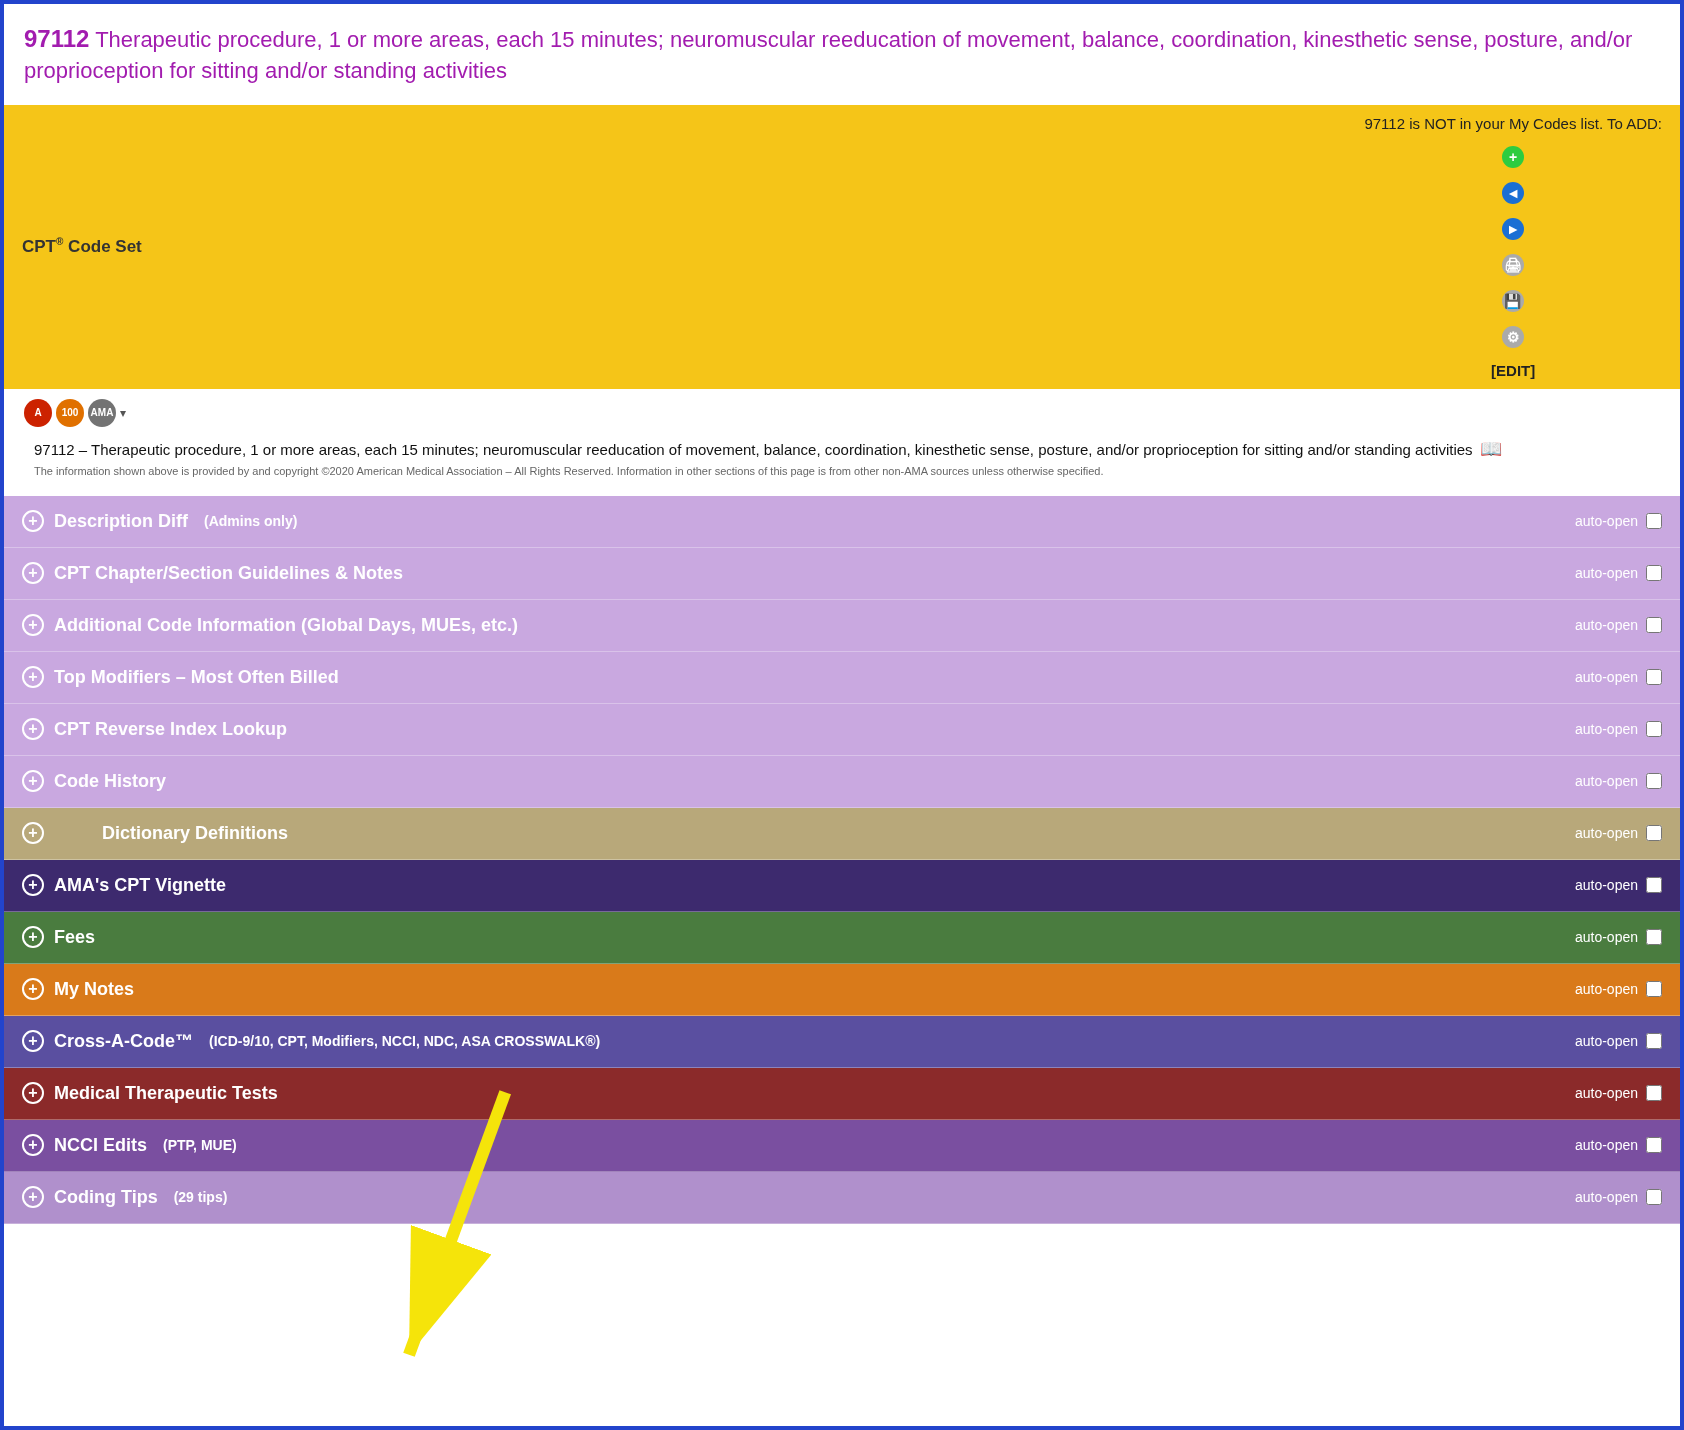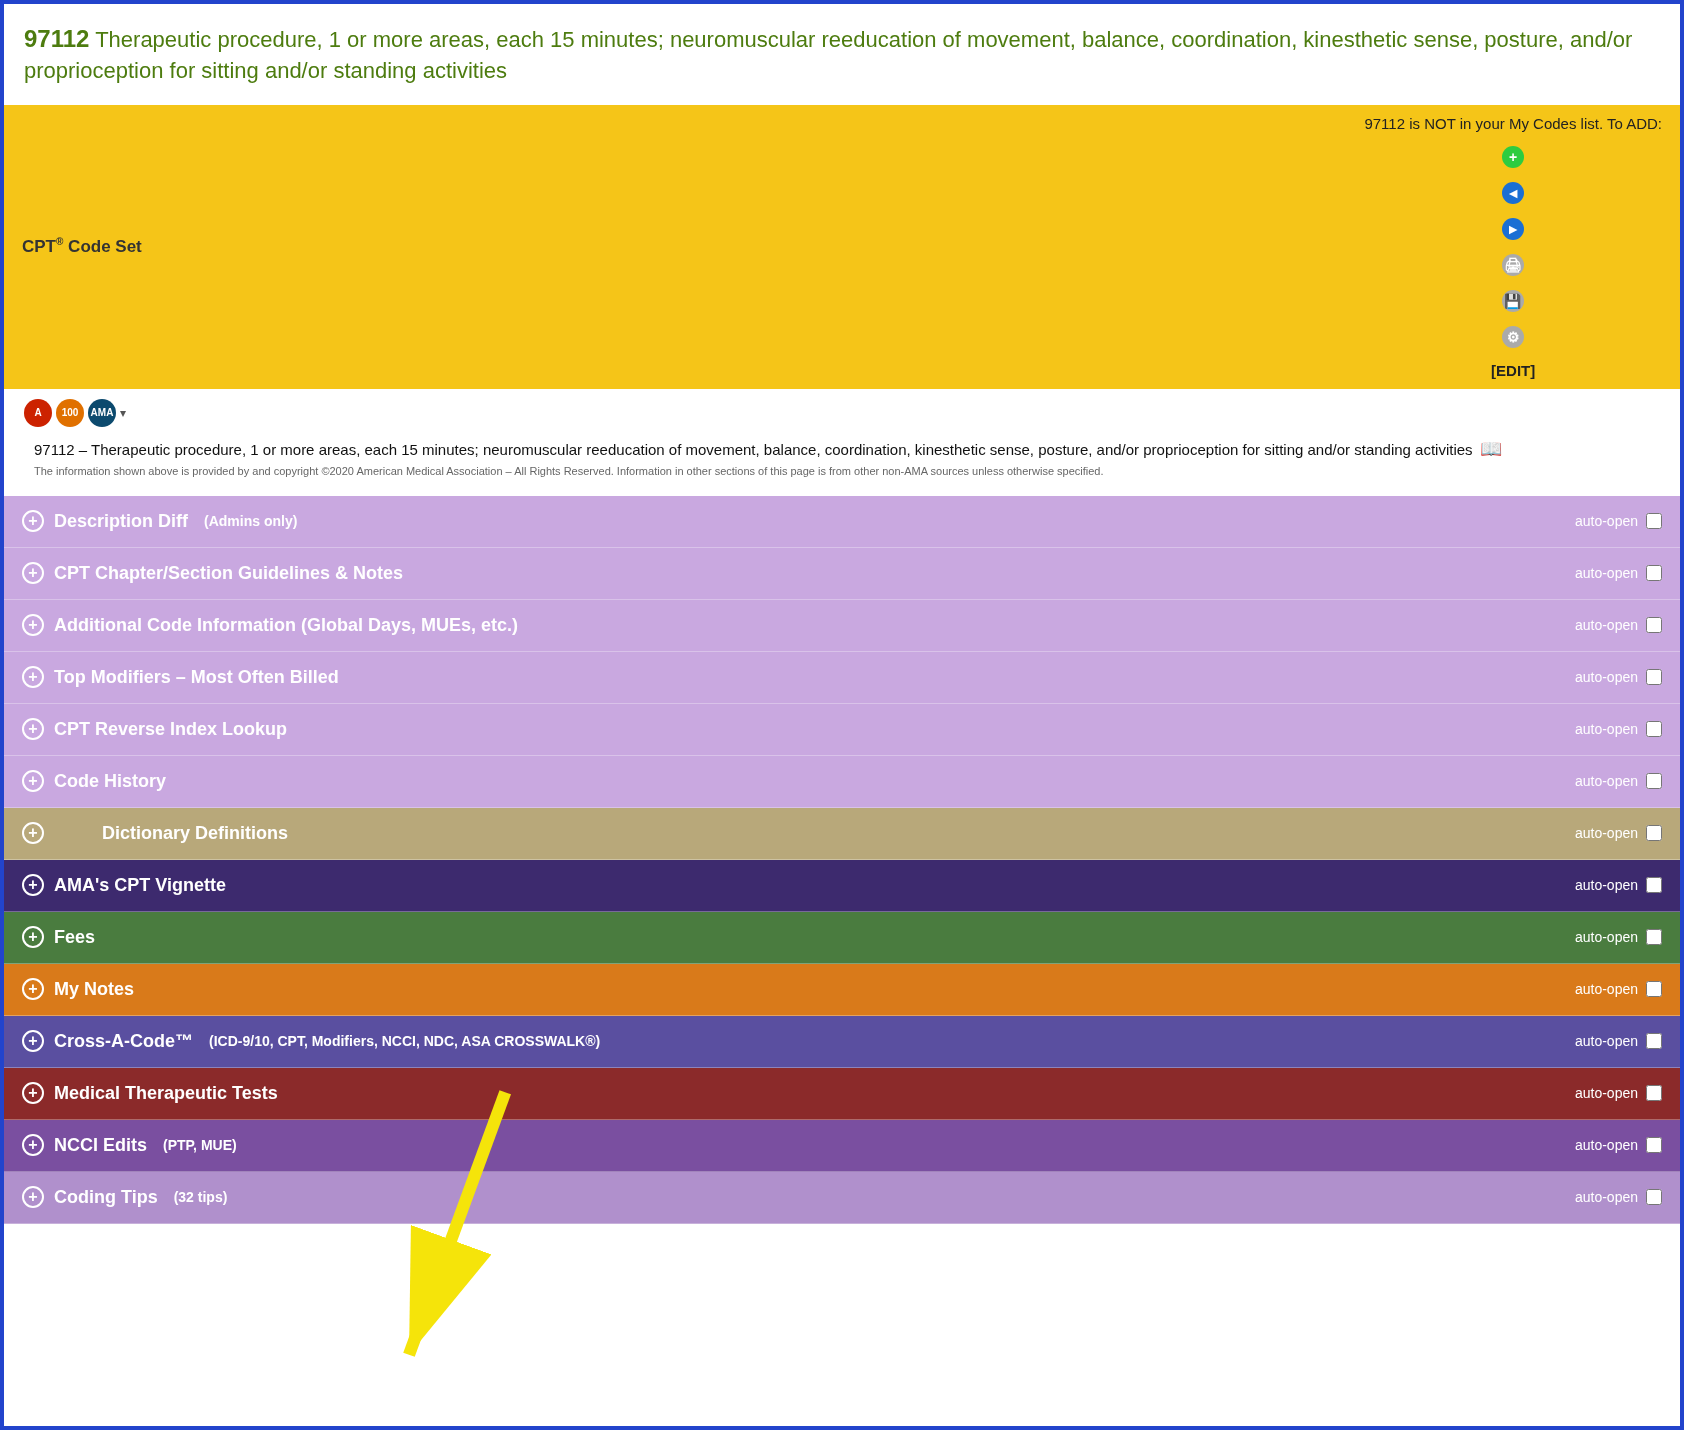--- a/index.html
+++ b/index.html
@@ -12,21 +12,21 @@
     }
 
     
     .header-section {
       padding: 18px 20px 10px 20px;
       background: #fff;
     }
     .header-title {
       font-size: 22px;
       line-height: 1.4;
-      color: #4d7c0f;
+      color: #a21caf;
     }
     .header-title .code-num {
       font-weight: bold;
       font-size: 24px;
     }
 
     
     .cpt-banner {
       background: #f5c518;
       padding: 10px 18px;
@@ -81,21 +81,21 @@
       gap: 4px;
       margin-bottom: 8px;
     }
     .icon-circle {
       width: 28px; height: 28px; border-radius: 50%;
       display: inline-flex; align-items: center; justify-content: center;
       font-size: 10px; font-weight: bold; color: #fff;
     }
     .icon-red { background: #cc2200; }
     .icon-orange { background: #e07000; }
-    .icon-blue { background: #0c4a6e; text-align: right; }
+    .icon-blue { background: #737373; text-align: right; }
     .dropdown-arrow {
       font-size: 12px; color: #555; cursor: pointer;
     }
 
     .code-description {
       font-size: 15px;
       line-height: 1.6;
       color: #111;
       padding-left: 10px;
     }
@@ -411,21 +411,21 @@
     <div class="section-right">
       <span class="auto-open-label">auto-open</span>
       <input type="checkbox" class="auto-open-checkbox" style="">
     </div>
   </div>
 
   <div class="section-row color-light-purple2">
     <div class="section-row-left">
       <span class="plus-icon">+</span>
       <span class="section-label">Coding Tips</span>
-      <span class="section-sub">(32 tips)</span>
+      <span class="section-sub">(29 tips)</span>
     </div>
     <div class="section-right">
       <span class="auto-open-label">auto-open</span>
       <input type="checkbox" class="auto-open-checkbox" style="">
     </div>
   </div>
 
 </div>
 
 </body></html>

